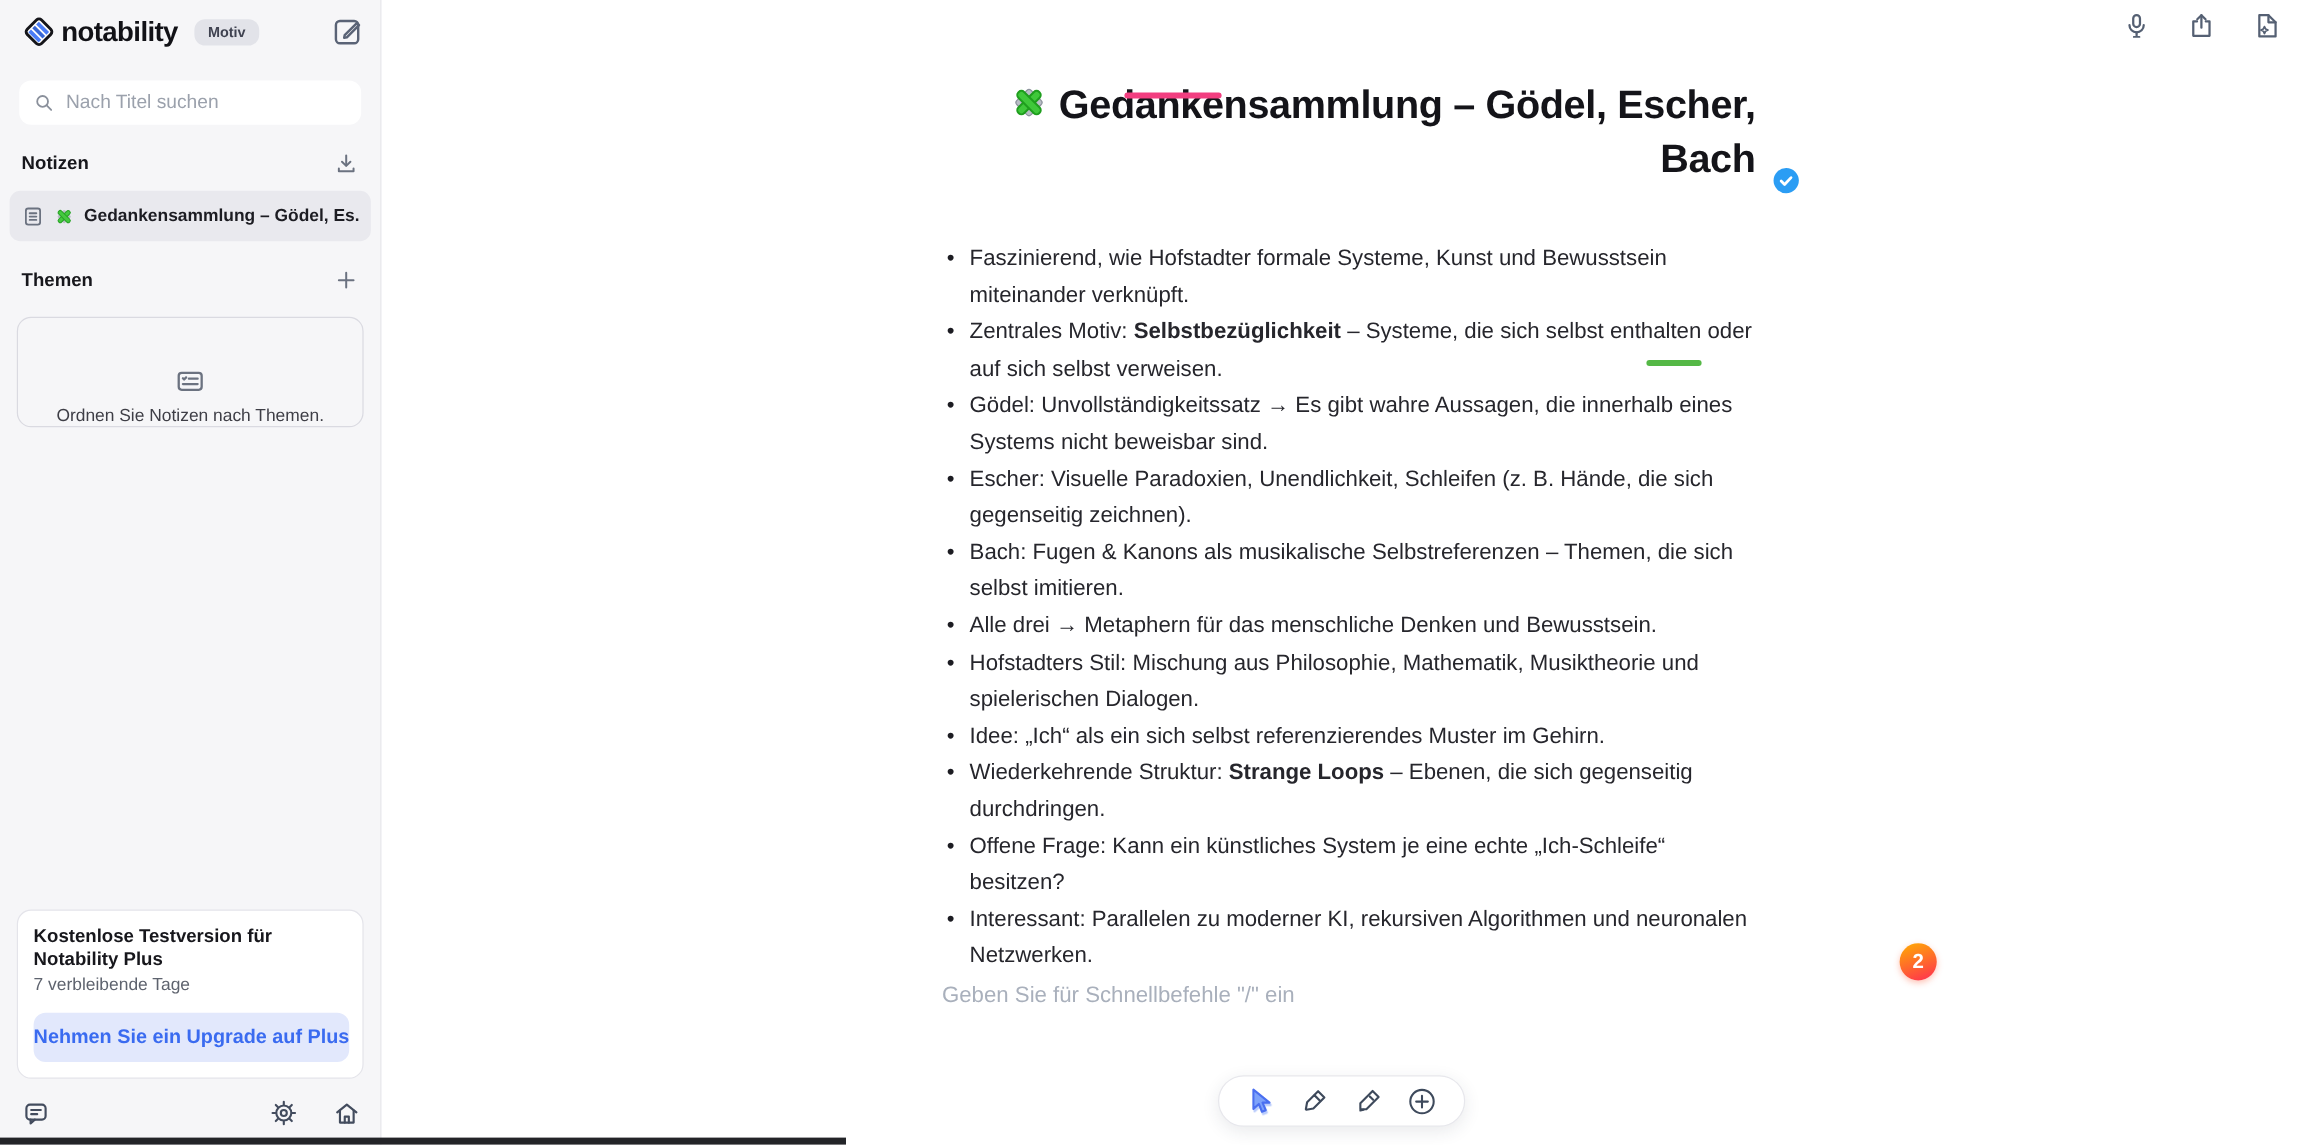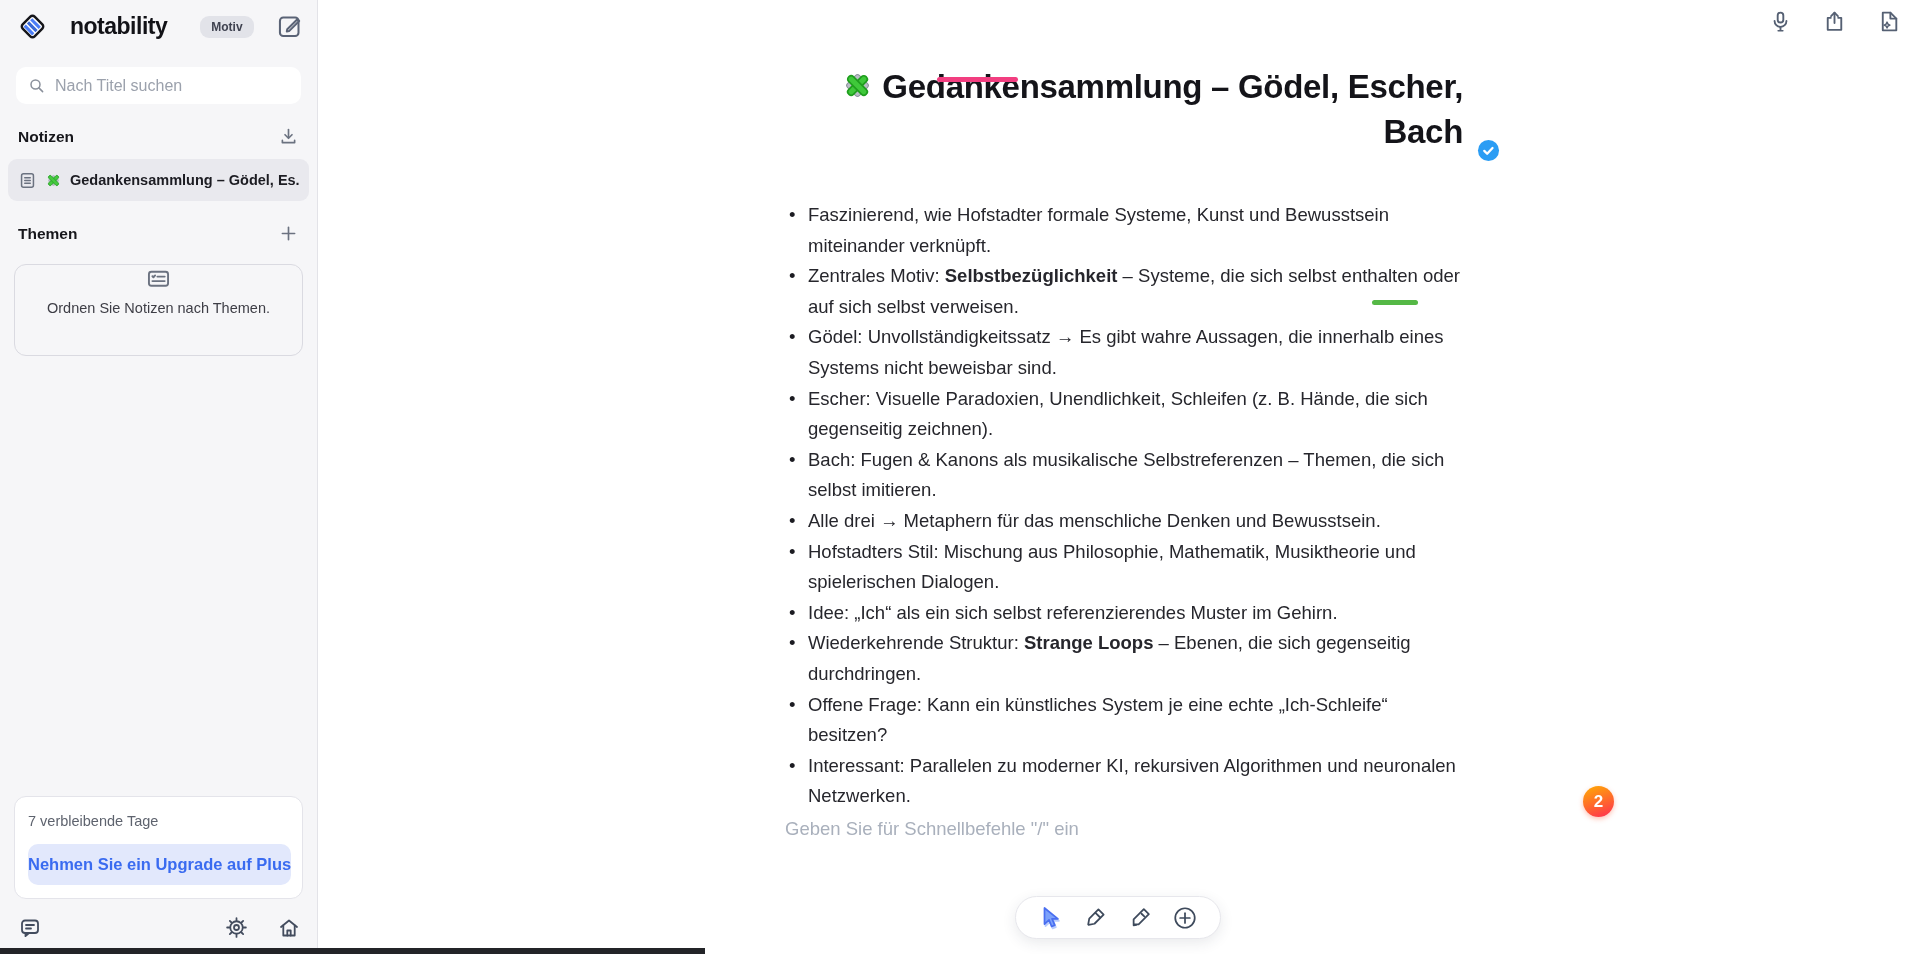--- a/index.html
+++ b/index.html
@@ -3,21 +3,21 @@
 <meta charset="utf-8">
 <style>
   * { margin:0; padding:0; box-sizing:border-box; }
   html,body { width:1918px; height:954px; overflow:hidden; }
   body { font-family:"Liberation Sans", sans-serif; background:#ffffff; position:relative; display:flex; }
 
   
   .sidebar { width:318px; height:954px; background:#f6f6f8; border-right:1px solid #e3e3e8;
              display:flex; flex-direction:column; position:relative; flex-shrink:0; }
   .sb-header { display:flex; align-items:center; padding:12px 14px 0 18px; }
-  .logo-wrap { display:flex; align-items:center; gap:23px; }
+  .logo-wrap { display:flex; align-items:center; gap:4px; }
   .logo-name { font-size:23px; font-weight:800; color:#121217; letter-spacing:-0.5px; }
   .beta-badge { background:#e2e3e9; color:#3f4250; font-size:12px; font-weight:700;
                 padding:4px 11px; border-radius:9px; margin-left:10px; }
   .sb-header .spacer { flex:1; }
   .icon { color:#5a6376; display:inline-flex; }
   .icon svg { display:block; }
   .compose-btn { cursor:pointer; }
 
   .search-bar { margin:26px 16px 0 16px; height:37px; background:#ffffff; border-radius:10px;
                 display:flex; align-items:center; padding:0 12px; gap:9px; }
@@ -29,21 +29,21 @@
   .section-head .title { font-size:15.5px; font-weight:700; color:#17171c; }
   .section-head .spacer { flex:1; }
   .section-head .icon { color:#6b7280; cursor:pointer; }
 
   .note-row { margin:12px 8px 0 8px; height:42px; background:#e9e9ee; border-radius:9px;
               display:flex; align-items:center; padding:0 10px; gap:8px; cursor:pointer; }
   .note-row .doc-icon { color:#6b7280; }
   .note-title { font-size:14.5px; font-weight:700; color:#1c1c22; white-space:nowrap; overflow:hidden; }
 
   .topics-card { margin:20px 14px 0 14px; height:92px; border:1.5px solid #dadae1; border-radius:12px;
-                 display:flex; flex-direction:column; align-items:center; justify-content:flex-start; gap:8px; }
+                 display:flex; flex-direction:column; align-items:center; justify-content:flex-end; gap:8px; }
   .topics-card .icon { color:#6b7280; }
   .topics-text { font-size:14.5px; color:#3e3e46; }
 
   .sb-spacer { flex:1; }
 
   .trial-card { margin:0 14px 10px 14px; background:#ffffff; border:1px solid #e4e4ea; border-radius:12px;
                 padding:13px 11px 13px 13px; }
   .trial-title { font-size:15.5px; font-weight:700; color:#17171c; line-height:1.22; max-width:210px; }
   .trial-days { font-size:14.5px; color:#5e636e; margin-top:3px; }
   .upgrade-btn { margin-top:15px; width:100%; height:41px; border:none; border-radius:10px;
@@ -184,20 +184,21 @@
           <path d="M11 10.3 h6.5"></path>
           <path d="M6.6 14.3 h10.9"></path>
       </svg>
     </span>
     <span class="topics-text">Ordnen Sie Notizen nach Themen.</span>
   </div>
 
   <div class="sb-spacer"></div>
 
   <div class="trial-card">
+    <div class="trial-title">Kostenlose Testversion für Notability Plus</div>
     <div class="trial-days">7 verbleibende Tage</div>
     <button class="upgrade-btn">Nehmen Sie ein Upgrade auf Plus vor</button>
   </div>
 
   <div class="sb-bottom">
     <span class="icon">
       <svg width="24" height="24" viewBox="0 0 24 24" fill="none" stroke="currentColor" stroke-width="1.8" stroke-linecap="round" stroke-linejoin="round">
         <rect x="4" y="4.5" width="16" height="12.5" rx="3"></rect>
         <path d="M7.5 17 v3.2 L11 17"></path>
           <path d="M8 9 h8"></path>

